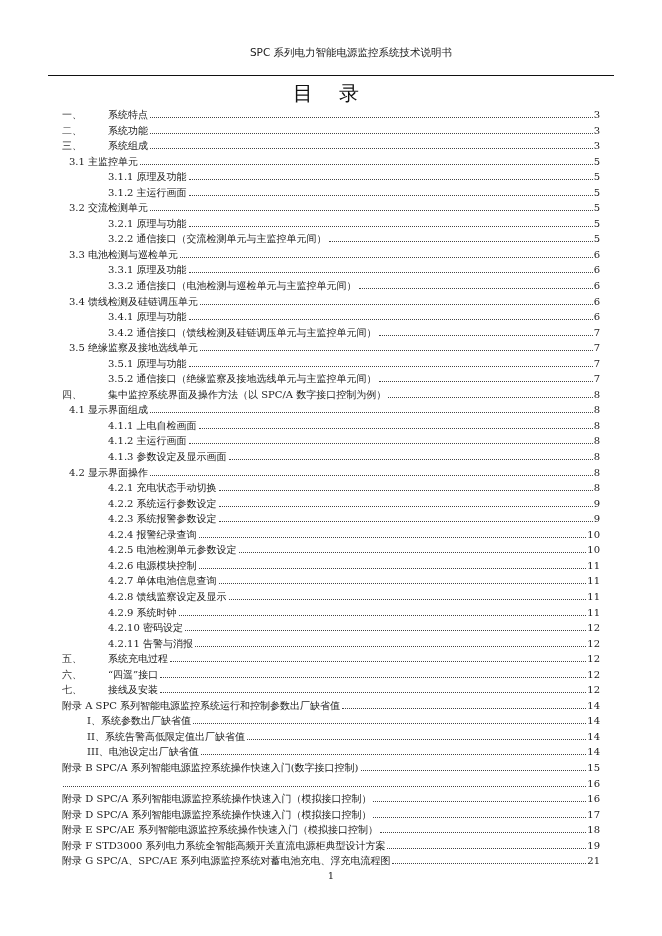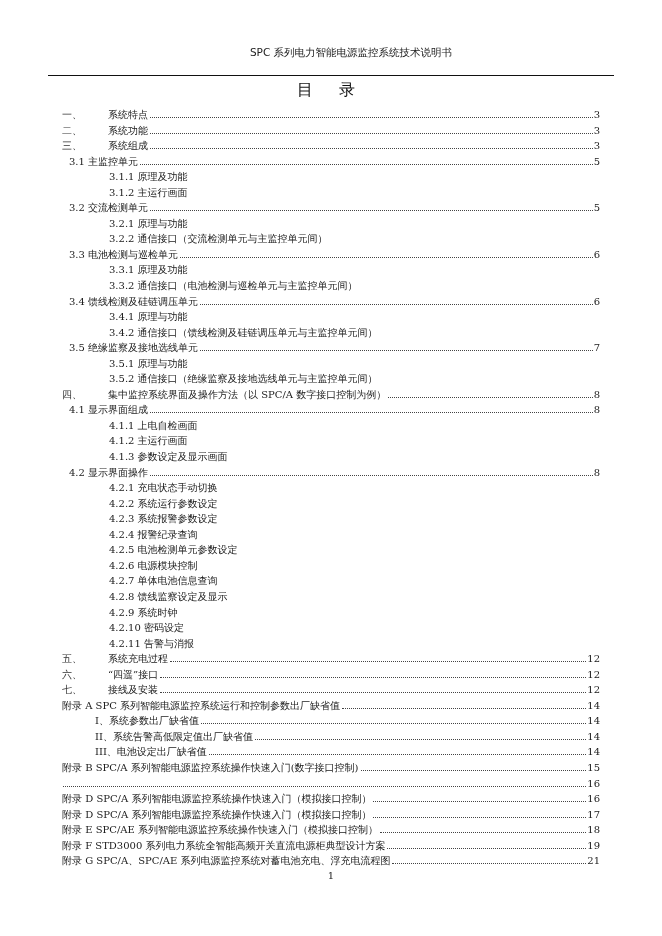--- a/index.html
+++ b/index.html
@@ -2,33 +2,33 @@
 <html><head>
 <meta charset="utf-8">
 <style>
   html, body { margin: 0; padding: 0; background: #ffffff; }
   body { width: 662px; height: 936px; position: relative; overflow: hidden;
          font-family: "DejaVu Serif", "Liberation Serif", serif; color: #1a1a1a; }
   .page-header { position: absolute; top: 46px; left: 0; width: 662px; text-align: center;
          font-family: "DejaVu Sans", "Liberation Sans", sans-serif; font-size: 10.5px; color: #222; padding-left: 20px; }
   .header-rule { position: absolute; top: 75px; left: 48px; width: 566px; height: 1px; background: #111; }
   .toc-title { position: absolute; top: 80px; left: 0; width: 662px; text-align: center;
-         font-size: 16px; letter-spacing: 26px; padding-left: 16px; box-sizing: border-box; color: #111; }
+         font-size: 20px; letter-spacing: 26px; padding-left: 16px; box-sizing: border-box; color: #111; }
   .toc { position: absolute; top: 107px; left: 0; width: 662px; }
   .toc-row { position: relative; height: 15.55px; font-size: 10px; line-height: 15.55px; }
   .toc-row .marker { position: absolute; left: 62px; top: 0; color: #333; }
   .toc-row .entry { position: absolute; right: 62px; top: 0; display: flex; align-items: baseline; }
   .toc-row .label { white-space: nowrap; background: #fff; padding-right: 1px; text-align: right; }
   .toc-row .leader { flex: 1; border-bottom: 1px dotted #444; margin: 0 1px 3px 1px; height: 1px; }
   .toc-row .pageno { white-space: nowrap; background: #fff; }
   .lvl1 .entry { left: 108px; }
   .lvl2 .entry { left: 69px; }
-  .lvl3 .entry { left: 108px; flex-direction: column; }
+  .lvl3 .entry { left: 108px; }
   .app0 .entry { left: 62px; }
-  .app1 .entry { left: 95px; }
+  .app1 .entry { left: 87px; }
   .page-footer { position: absolute; top: 870px; left: 0; width: 662px; text-align: center; font-size: 10px; color: #222; }
 </style>
 </head>
 <body>
 
 <div class="page-header">SPC 系列电力智能电源监控系统技术说明书</div>
 <div class="header-rule"></div>
 <div class="toc-title">目录</div>
 
 <div class="toc" id="toc">

